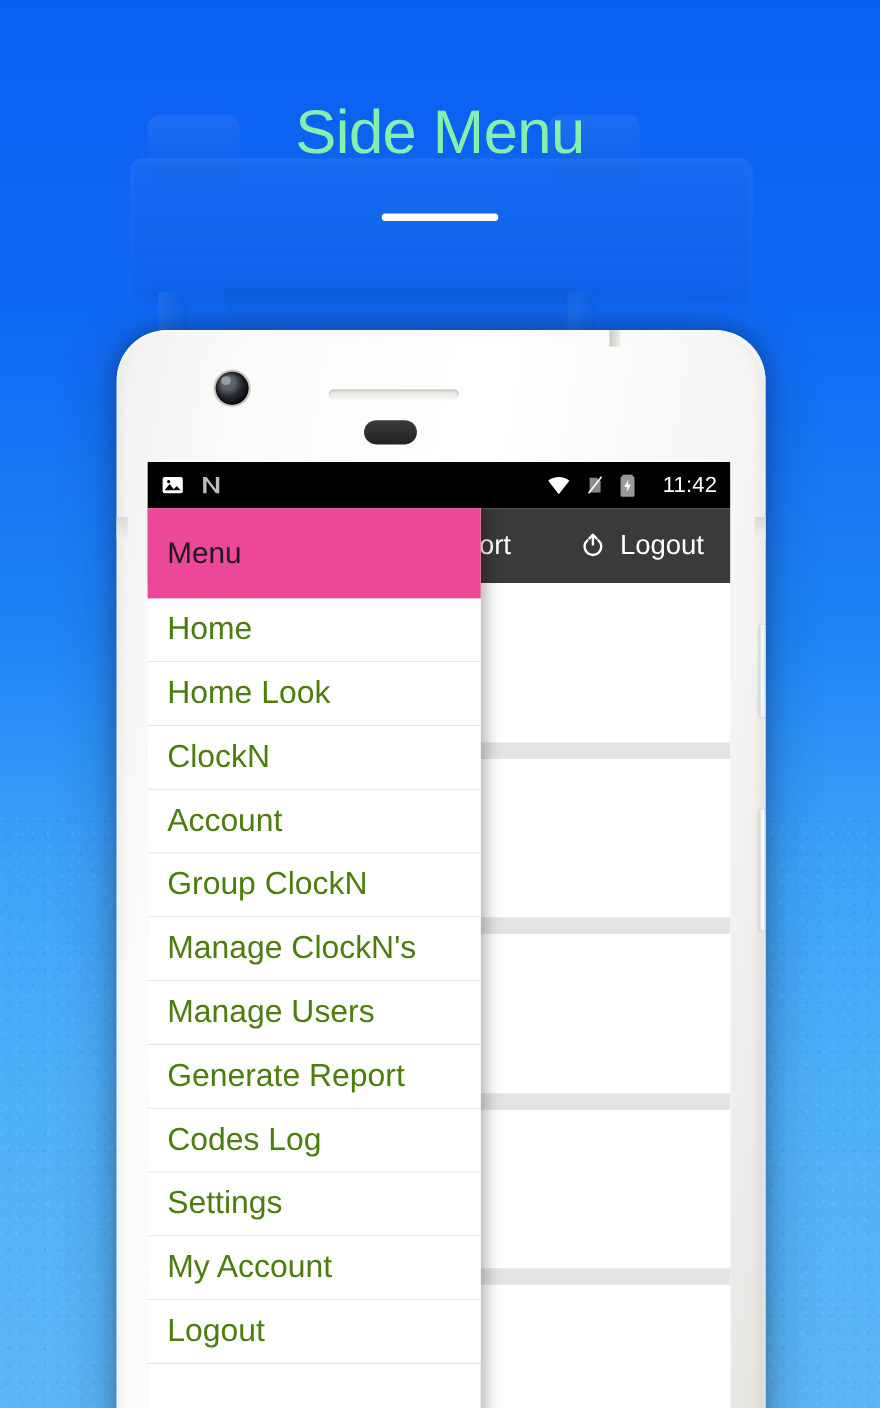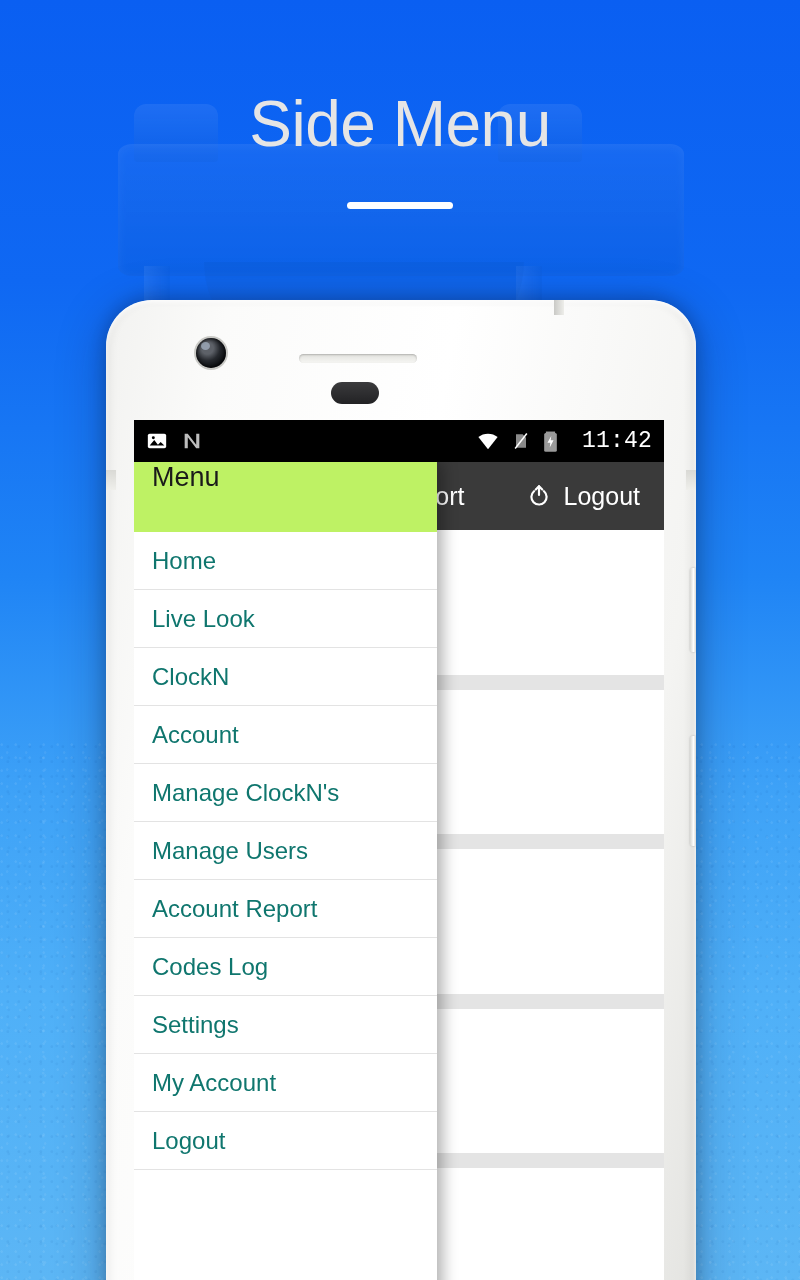--- a/index.html
+++ b/index.html
@@ -59,21 +59,21 @@
     border-radius:0 0 150px 150px;
     background:linear-gradient(180deg, rgba(0,50,130,.26), rgba(255,255,255,.10));
   }
 
   
   #headline{
     position:absolute;left:0;right:0;top:92px;text-align:center;
     z-index:5;pointer-events:none;
   }
   #headline .title{
-    font-size:64px;line-height:1;font-weight:400;color:#e5e5e5;
+    font-size:56px;line-height:1;font-weight:400;color:#86efac;
     letter-spacing:-.5px;
   }
   #headline .rule{
     width:106px;height:7px;background:#fff;border-radius:4px;
     margin:46px auto 0;
   }
 
   
   #phone{
     position:absolute;left:106px;top:300px;width:590px;height:1010px;
@@ -132,21 +132,21 @@
     background:#ffffff;overflow:hidden;
   }
 
   
   #statusbar{
     position:relative;height:42px;background:#000000;color:#fff;
     display:flex;align-items:center;padding:0 12px;
   }
   #status-left{display:flex;align-items:center;gap:13px;}
   #status-right{margin-left:auto;display:flex;align-items:center;gap:11px;}
-  #clock{font-size:23px;letter-spacing:.2px;margin-left:12px;font-family:Liberation Mono, monospace;}
+  #clock{font-size:20px;letter-spacing:.2px;margin-left:12px;}
 
   
   #toolbar{
     position:relative;height:68px;background:#3a3a3a;color:#fff;
     display:flex;align-items:center;justify-content:flex-end;
     gap:26px;padding-right:24px;
   }
   #toolbar .tb-item{display:flex;align-items:center;gap:12px;font-size:25px;margin-left:35px;}
 
   
@@ -161,30 +161,30 @@
   .bl-spacer{height:46px;}
 
   
   #drawer{
     position:absolute;left:0;top:42px;width:303px;bottom:0;
     background:#ffffff;
     box-shadow:6px 0 14px rgba(0,0,0,.30);
     z-index:3;display:flex;flex-direction:column;
   }
   #drawer-header{
-    height:70px;background:#bef264;display:flex;align-items:flex-start;
+    height:82px;background:#ec4899;display:flex;align-items:center;
     padding-left:18px;box-shadow:0 1px 0 #e0e0e0;
   }
   #drawer-header .hdr-text{font-size:27px;color:#1a1a1a;}
   #drawer-list{flex:1;overflow:hidden;}
   .menu-item{
     height:57px;display:flex;align-items:center;padding-left:18px;
     border-bottom:1px solid #e3e3e3;background:#fff;
   }
-  .menu-item .mi-label{font-size:24px;color:#0f766e;}
+  .menu-item .mi-label{font-size:29px;color:#4d7c0f;}
 
   
 </style>
 </head>
 <body>
 
 <div id="bg">
   <div id="bg-texture"></div>
 
   <div id="watermark">
@@ -297,36 +297,39 @@
 
     <div id="drawer">
       <div id="drawer-header">
         <span class="hdr-text">Menu</span>
       </div>
       <div id="drawer-list">
         <div class="menu-item">
           <span class="mi-label">Home</span>
         </div>
         <div class="menu-item">
-          <span class="mi-label">Live Look</span>
+          <span class="mi-label">Home Look</span>
         </div>
         <div class="menu-item">
           <span class="mi-label">ClockN</span>
         </div>
         <div class="menu-item">
           <span class="mi-label">Account</span>
         </div>
         <div class="menu-item">
+          <span class="mi-label">Group ClockN</span>
+        </div>
+        <div class="menu-item">
           <span class="mi-label">Manage ClockN's</span>
         </div>
         <div class="menu-item">
           <span class="mi-label">Manage Users</span>
         </div>
         <div class="menu-item">
-          <span class="mi-label">Account Report</span>
+          <span class="mi-label">Generate Report</span>
         </div>
         <div class="menu-item">
           <span class="mi-label">Codes Log</span>
         </div>
         <div class="menu-item">
           <span class="mi-label">Settings</span>
         </div>
         <div class="menu-item">
           <span class="mi-label">My Account</span>
         </div>

